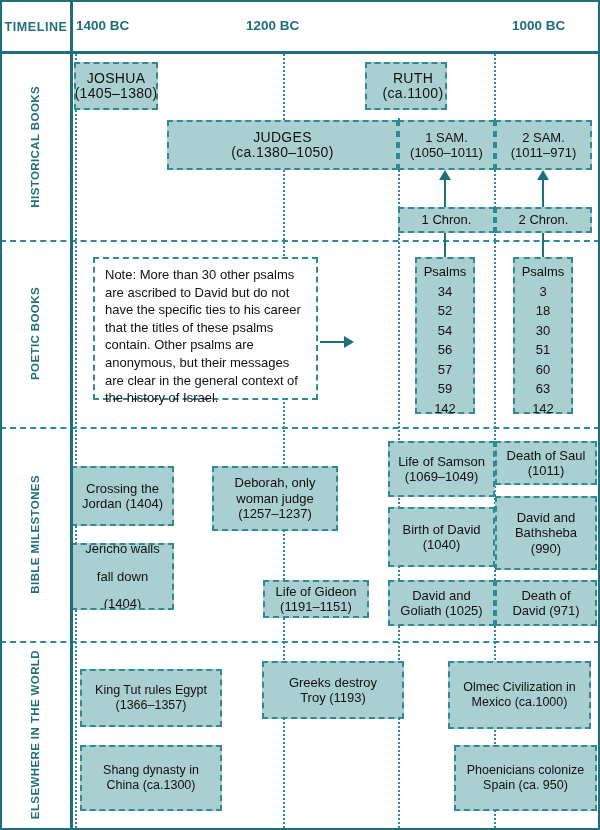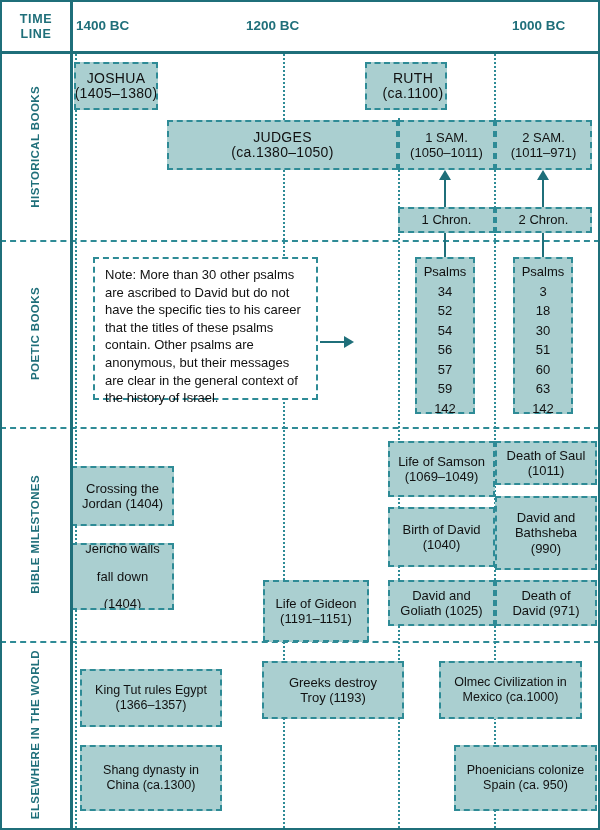--- a/index.html
+++ b/index.html
@@ -40,21 +40,21 @@
     width: 600px; height: 3px;
     background: #1f6f7a;
   }
 
   
   .timeline-label {
     position: absolute;
     left: 2px; top: 4px;
     width: 68px; height: 46px;
     display: flex;
-    flex-direction: column;
+    flex-direction: row;
     align-items: center;
     justify-content: center;
     color: #1f6f7a;
     font-weight: bold;
     font-size: 12.5px;
     letter-spacing: 0.6px;
     line-height: 15px;
     text-align: center;
   }
   .tick-label {
@@ -282,39 +282,44 @@
   <div class="box" style="left:495px; top:441px; width:102px; height:44px;">
     <span class="ln">Death of Saul</span>
     <span class="ln">(1011)</span>
   </div>
 
   <div class="box" style="left:71px; top:466px; width:103px; height:60px;">
     <span class="ln">Crossing the</span>
     <span class="ln">Jordan (1404)</span>
   </div>
 
+  <div class="box" style="left:212px; top:466px; width:126px; height:65px;">
+    <span class="ln">Deborah, only</span>
+    <span class="ln">woman judge</span>
+    <span class="ln">(1257–1237)</span>
+  </div>
 
   <div class="box" style="left:388px; top:507px; width:107px; height:60px;">
     <span class="ln">Birth of David</span>
     <span class="ln">(1040)</span>
   </div>
 
   <div class="box" style="left:495px; top:496px; width:102px; height:74px;">
     <span class="ln">David and</span>
     <span class="ln">Bathsheba</span>
     <span class="ln">(990)</span>
   </div>
 
   <div class="box" style="left:71px; top:543px; width:103px; height:67px;gap:12px;">
     <span class="ln">Jericho walls</span>
     <span class="ln">fall down</span>
     <span class="ln">(1404)</span>
   </div>
 
-  <div class="box" style="left:263px; top:580px; width:106px; height:62px;">
+  <div class="box" style="left:263px; top:580px; width:106px; height:38px;">
     <span class="ln">Life of Gideon</span>
     <span class="ln">(1191–1151)</span>
   </div>
 
   <div class="box" style="left:388px; top:580px; width:107px; height:46px;">
     <span class="ln">David and</span>
     <span class="ln">Goliath (1025)</span>
   </div>
 
   <div class="box" style="left:495px; top:580px; width:102px; height:46px;">
@@ -325,21 +330,21 @@
   <div class="box small" style="left:80px; top:661px; width:142px; height:58px;margin-top:8px;">
     <span class="ln">King Tut rules Egypt</span>
     <span class="ln">(1366–1357)</span>
   </div>
 
   <div class="box" style="left:262px; top:661px; width:142px; height:58px;">
     <span class="ln">Greeks destroy</span>
     <span class="ln">Troy (1193)</span>
   </div>
 
-  <div class="box small" style="left:439px; top:661px; width:143px; height:58px;">
+  <div class="box small" style="left:448px; top:661px; width:143px; height:68px;">
     <span class="ln">Olmec Civilization in</span>
     <span class="ln">Mexico (ca.1000)</span>
   </div>
 
   <div class="box small" style="left:80px; top:745px; width:142px; height:66px;">
     <span class="ln">Shang dynasty in</span>
     <span class="ln">China (ca.1300)</span>
   </div>
 
   <div class="box small" style="left:454px; top:745px; width:143px; height:66px;">

